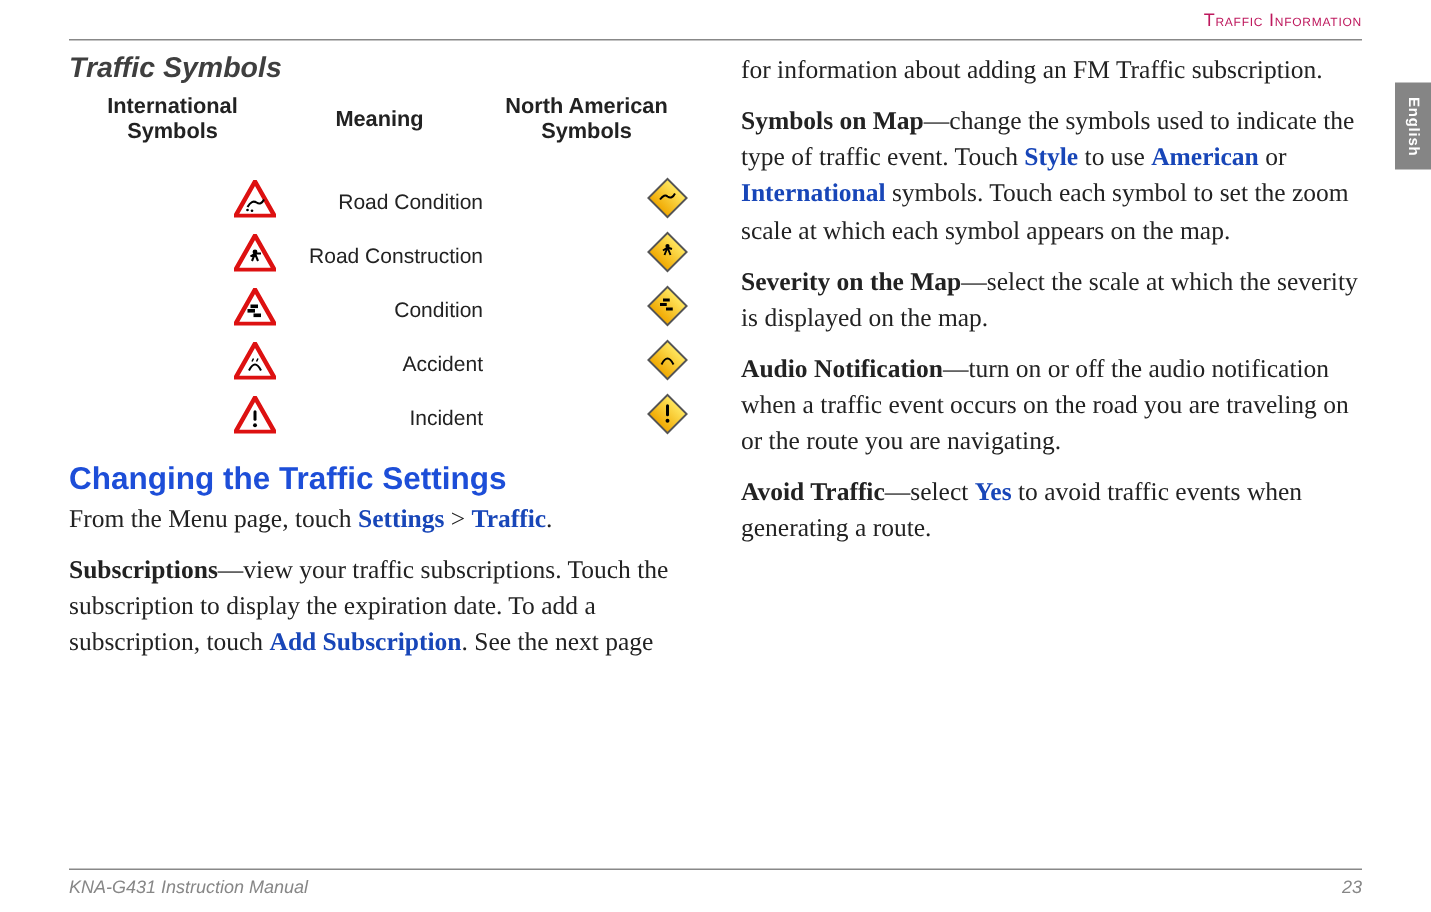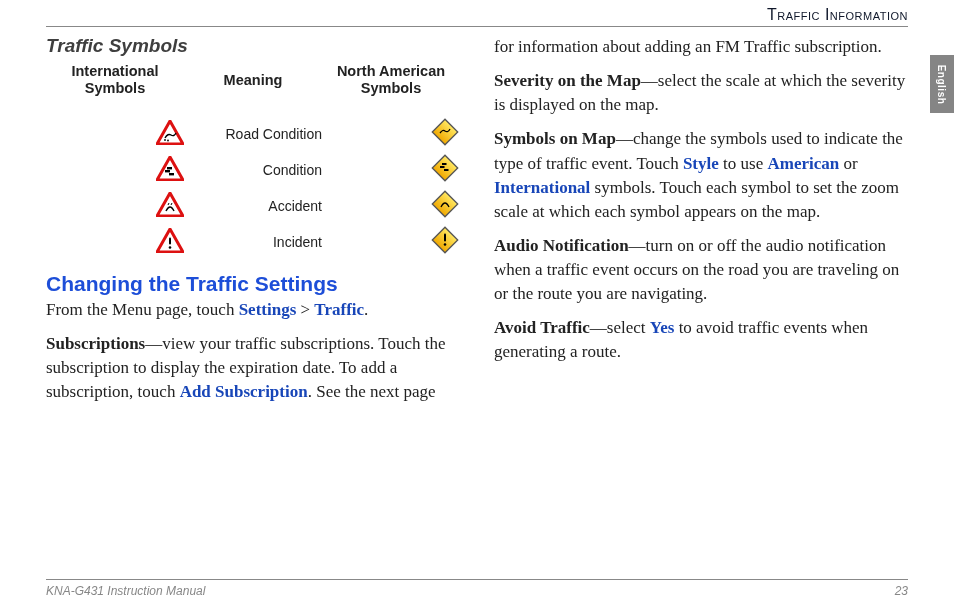--- a/index.html
+++ b/index.html
@@ -21,22 +21,22 @@
     border-top: 1px solid #888;
     margin-top: 18px;
     position: relative;
   }
   .header-label {
     position: absolute;
     right: 46px;
     top: 6px;
     font-variant: small-caps;
     font-family: Arial, Helvetica, sans-serif;
-    color: #0f172a;
-    font-size: 16px;
+    color: #be185d;
+    font-size: 12px;
     letter-spacing: .5px;
   }
   .lang-tab {
     position: absolute;
     right: 0;
     top: 55px;
     width: 24px;
     height: 58px;
     background: #858585;
     color: #fff;
@@ -199,20 +199,41 @@
           <div>
             <span class="diamond">
               <svg width="30" height="30" viewBox="0 0 30 30">
                   <rect x="6" y="6" width="18" height="18" transform="rotate(45 15 15)" fill="url(#yg)" stroke="#555" stroke-width="1.3"></rect>
                   <path d="M10 16 q3 -4 5 -2 q3 2 5 -2" stroke="#000" stroke-width="1.3" fill="none"></path>
                 </svg>
             </span>
           </div>
         </div>
 
+        <div class="sym-row">
+          <div>
+            <span class="tri">
+              <svg width="28" height="25" viewBox="0 0 28 25">
+                  <polygon points="14,1 27,24 1,24" fill="#fff" stroke="#d11" stroke-width="3" stroke-linejoin="round"></polygon>
+                  <circle cx="14" cy="12" r="1.6" fill="#000"></circle>
+                  <path d="M14 13 l-2 5 M14 13 l2 5 M14 13 l-3 2 M14 13 l4 0" stroke="#000" stroke-width="1.4"></path>
+                </svg>
+            </span>
+          </div>
+          <div>Road Construction</div>
+          <div>
+            <span class="diamond">
+              <svg width="30" height="30" viewBox="0 0 30 30">
+                  <rect x="6" y="6" width="18" height="18" transform="rotate(45 15 15)" fill="url(#yg)" stroke="#555" stroke-width="1.3"></rect>
+                  <circle cx="15" cy="11" r="1.4" fill="#000"></circle>
+                  <path d="M15 12 l-2 5 M15 12 l2 5 M15 12 l-3 2 M15 12 l3 1" stroke="#000" stroke-width="1.3"></path>
+                </svg>
+            </span>
+          </div>
+        </div>
 
         <div class="sym-row">
           <div>
             <span class="tri">
               <svg width="28" height="25" viewBox="0 0 28 25">
                   <polygon points="14,1 27,24 1,24" fill="#fff" stroke="#d11" stroke-width="3" stroke-linejoin="round"></polygon>
                   <rect x="9" y="14" width="5" height="2.4" fill="#000"></rect>
                   <rect x="13" y="17" width="5" height="2.4" fill="#000"></rect>
                   <rect x="11" y="11" width="5" height="2.4" fill="#000"></rect>
                 </svg>
@@ -281,24 +302,24 @@
         <span>From the Menu page, touch </span><span class="link">Settings</span><span> &gt; </span><span class="link">Traffic</span><span>.</span>
       </p>
       <p class="body">
         <span class="bold">Subscriptions</span><span>—view your traffic subscriptions. Touch the subscription to display the expiration date. To add a subscription, touch </span><span class="link">Add Subscription</span><span>. See the next page</span>
       </p>
     </div>
 
     <div class="col">
       <p class="body">for information about adding an FM Traffic subscription.</p>
       <p class="body">
+        <span class="bold">Symbols on Map</span><span>—change the symbols used to indicate the type of traffic event. Touch </span><span class="link">Style</span><span> to use </span><span class="link">American</span><span> or </span><span class="link">International</span><span> symbols. Touch each symbol to set the zoom scale at which each symbol appears on the map.</span>
+      </p>
+      <p class="body">
         <span class="bold">Severity on the Map</span><span>—select the scale at which the severity is displayed on the map.</span>
-      </p>
-      <p class="body">
-        <span class="bold">Symbols on Map</span><span>—change the symbols used to indicate the type of traffic event. Touch </span><span class="link">Style</span><span> to use </span><span class="link">American</span><span> or </span><span class="link">International</span><span> symbols. Touch each symbol to set the zoom scale at which each symbol appears on the map.</span>
       </p>
       <p class="body">
         <span class="bold">Audio Notification</span><span>—turn on or off the audio notification when a traffic event occurs on the road you are traveling on or the route you are navigating.</span>
       </p>
       <p class="body">
         <span class="bold">Avoid Traffic</span><span>—select </span><span class="link">Yes</span><span> to avoid traffic events when generating a route.</span>
       </p>
     </div>
   </div>
 

